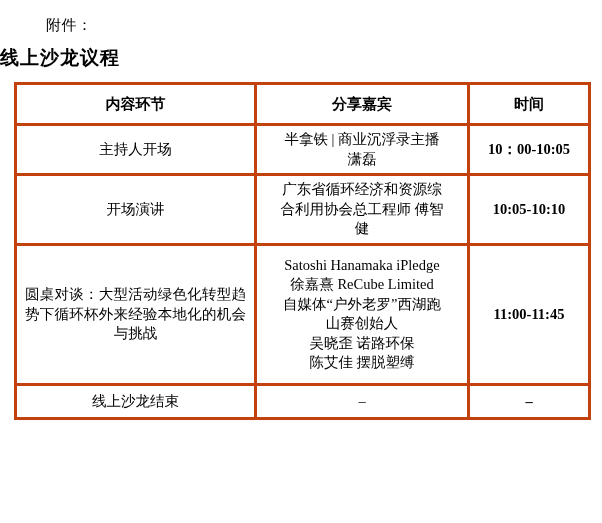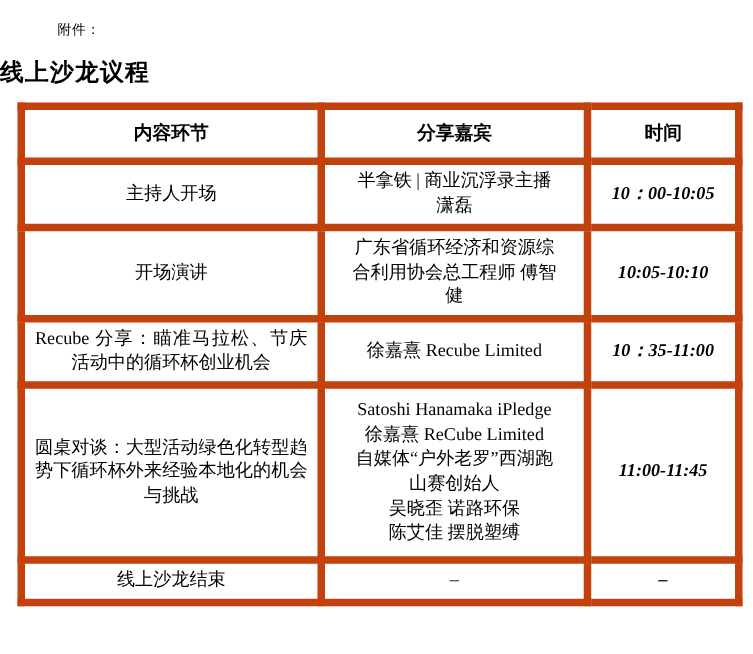--- a/index.html
+++ b/index.html
@@ -17,21 +17,21 @@
   .page {
     position: relative;
     width: 602px;
     height: 523px;
     box-sizing: border-box;
   }
   .attachment-label {
     position: absolute;
     left: 46px;
     top: 16px;
-    font-size: 11px;
+    font-size: 15px;
     letter-spacing: 0.5px;
   }
   .doc-title {
     position: absolute;
     left: 0;
     right: 0;
     top: 45px;
     text-align: left;
     font-size: 19px;
     font-weight: bold;
@@ -39,21 +39,21 @@
   }
   table.agenda {
     position: absolute;
     left: 14px;
     top: 82px;
     width: 574px;
     border-collapse: collapse;
     table-layout: fixed;
   }
   table.agenda td, table.agenda th {
-    border: 6px solid #c2410c;
+    border: 3px solid #c2410c;
     padding: 4px 4px;
     font-size: 14.5px;
     line-height: 1.35;
     vertical-align: middle;
     text-align: center;
   }
   table.agenda th {
     font-weight: bold;
     font-size: 15px;
     height: 30px;
@@ -70,21 +70,20 @@
     text-align-last: center;
     padding-left: 8px;
     padding-right: 8px;
   }
   .cell-guest {
     text-align: center;
     line-height: 1.4;
   }
   .cell-time {
     font-weight: bold;
-    font-style: italic;
     font-size: 14.5px;
     white-space: nowrap;
   }
   .guest-line { display: block; }
   .dash { font-size: 15px; }
 </style>
 </head>
 <body>
 
 <div class="page">
@@ -117,27 +116,20 @@
       </tr>
       <tr style="height:58px;">
         <td class="cell-topic">开场演讲</td>
         <td class="cell-guest">
           <span class="guest-line">广东省循环经济和资源综</span>
           <span class="guest-line">合利用协会总工程师  傅智</span>
           <span class="guest-line">健</span>
         </td>
         <td class="cell-time">10:05-10:10</td>
       </tr>
-      <tr style="height:44px;">
-        <td class="cell-topic justify">Recube 分享：瞄准马拉松、节庆活动中的循环杯创业机会</td>
-        <td class="cell-guest">
-          <span class="guest-line">徐嘉熹 Recube Limited</span>
-        </td>
-        <td class="cell-time">10：35-11:00</td>
-      </tr>
       <tr style="height:140px;">
         <td class="cell-topic justify">圆桌对谈：大型活动绿色化转型趋势下循环杯外来经验本地化的机会与挑战</td>
         <td class="cell-guest">
           <span class="guest-line">Satoshi Hanamaka iPledge</span>
           <span class="guest-line">徐嘉熹 ReCube Limited</span>
           <span class="guest-line">自媒体“户外老罗”西湖跑</span>
           <span class="guest-line">山赛创始人</span>
           <span class="guest-line">吴晓歪 诺路环保</span>
           <span class="guest-line">陈艾佳 摆脱塑缚</span>
         </td>

